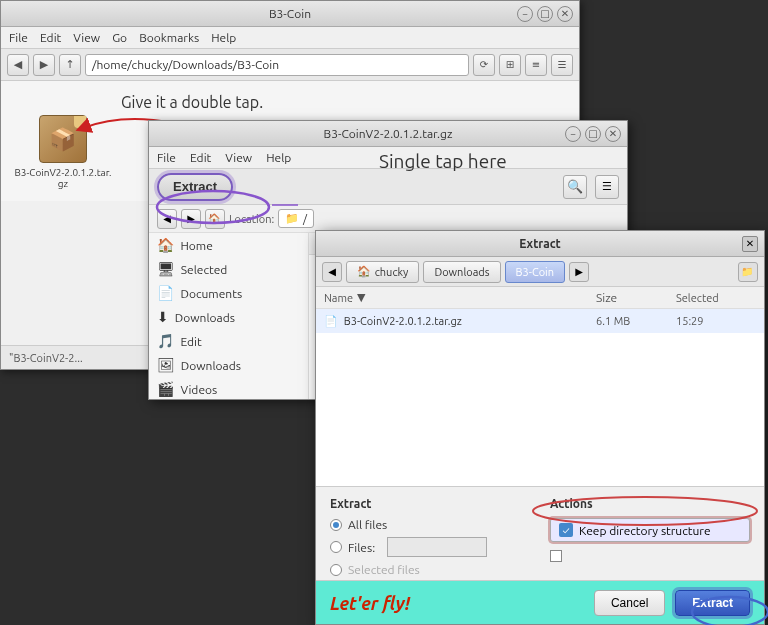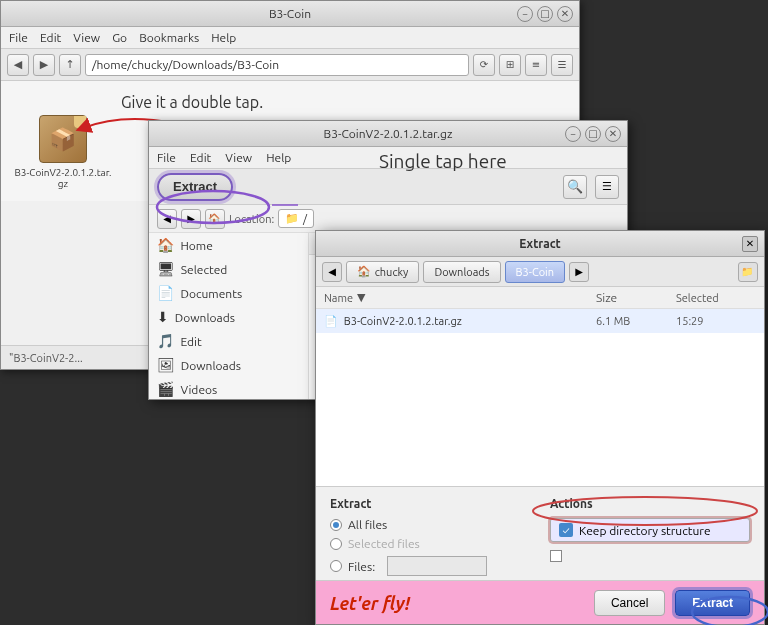--- a/index.html
+++ b/index.html
@@ -465,21 +465,21 @@
     .dialog-bottom {
       position: absolute;
       bottom: 0; left: 0; right: 0;
       height: 44px;
       border-top: 1px solid #ccc;
       display: flex;
       align-items: center;
       justify-content: flex-end;
       padding: 0 14px;
       gap: 10px;
-      background: #f9a8d4;
+      background: #5eead4;
     }
     .let-er-fly-text {
       position: absolute;
       left: 14px;
       font-size: 18px;
       color: #cc2200;
       font-style: italic;
       font-weight: bold;
     }
     .dialog-cancel-btn {
@@ -764,26 +764,26 @@
   <div class="extract-bottom">
     <div class="extract-sections">
       <div class="extract-section-left">
         <div class="section-title">Extract</div>
         <div class="radio-row">
           <div class="radio-circle selected"></div>
           <span class="radio-label">All files</span>
         </div>
         <div class="radio-row">
           <div class="radio-circle"></div>
-          <span class="radio-label disabled">Selected files</span>
+          <span class="radio-label">Files:</span>
+          <input class="files-input" type="text" style="">
         </div>
         <div class="radio-row">
           <div class="radio-circle"></div>
-          <span class="radio-label">Files:</span>
-          <input class="files-input" type="text" style="">
+          <span class="radio-label disabled">Selected files</span>
         </div>
       </div>
       <div class="extract-section-right">
         <div class="section-title">Actions</div>
         <div class="keep-dir-btn">
           <div class="keep-dir-radio">✓</div>
           <span>Keep directory structure</span>
         </div>
         <div class="checkbox-row">
           <div class="checkbox-box"></div>

